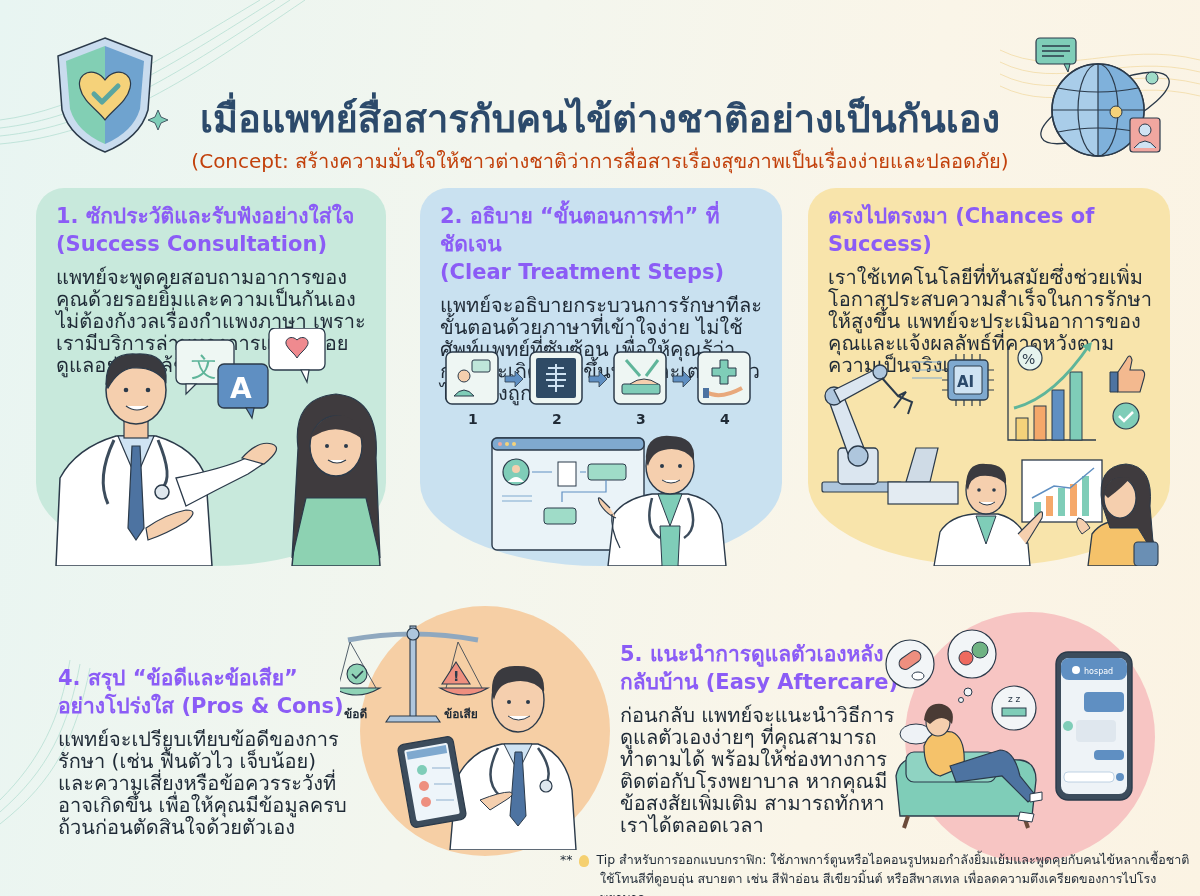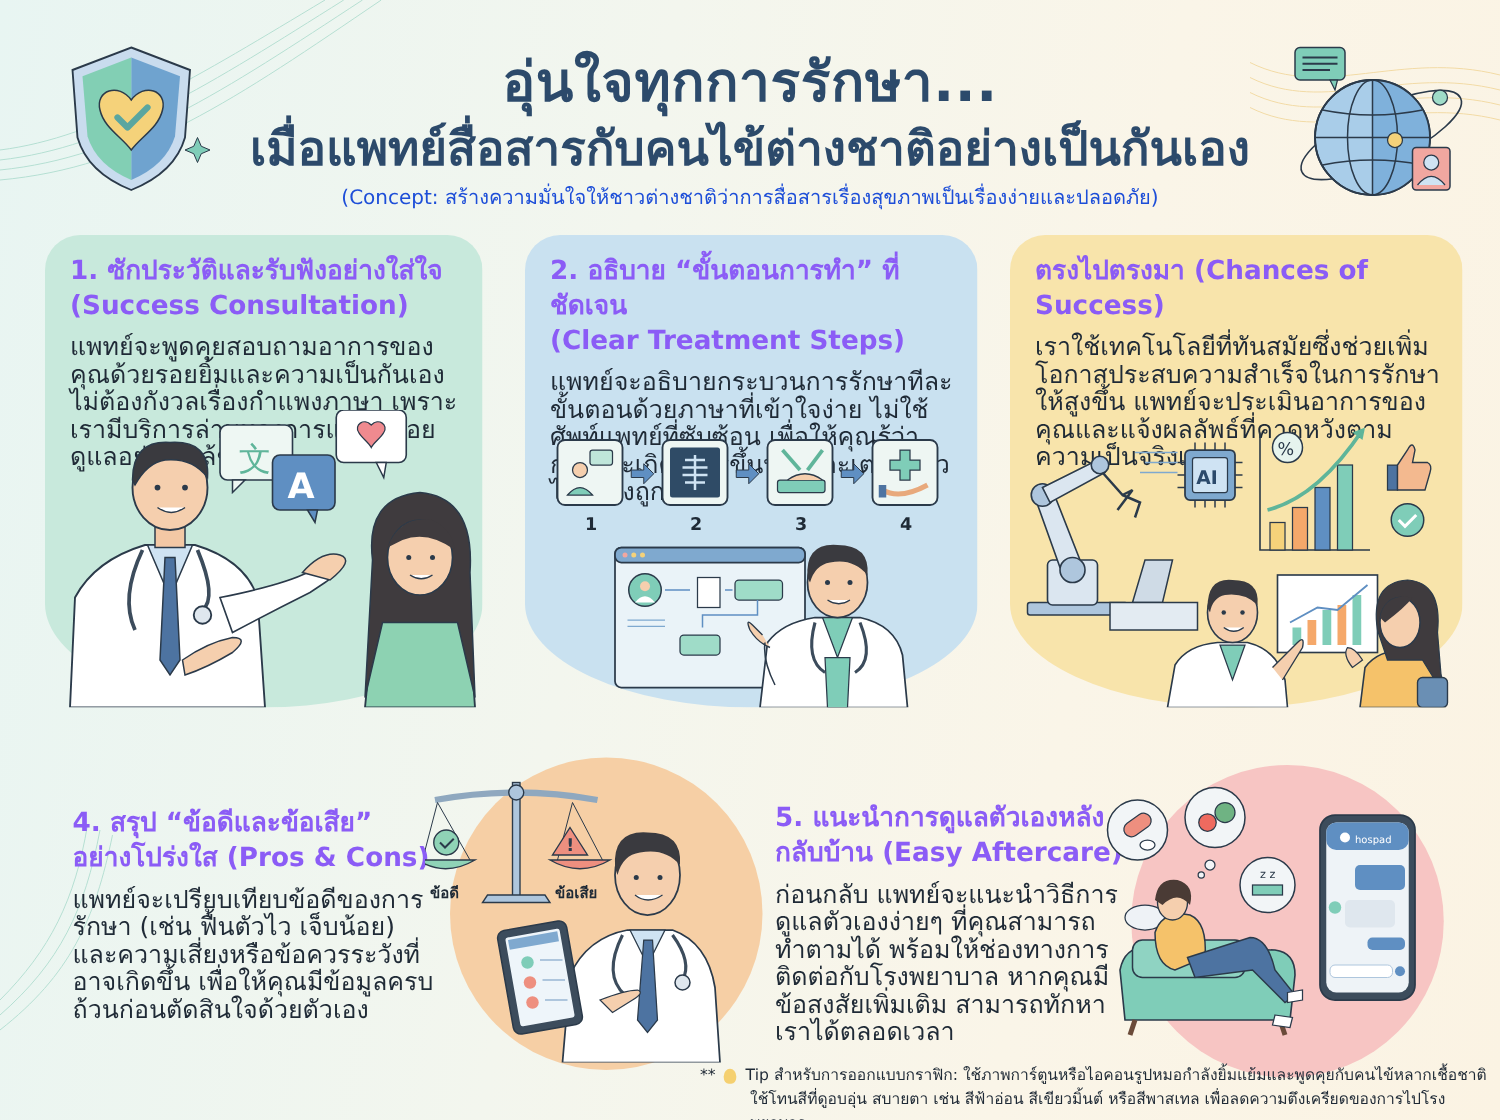--- a/index.html
+++ b/index.html
@@ -9,41 +9,41 @@
     background: linear-gradient(100deg, #e8f5f2 0%, #f3f6ee 40%, #faf5e8 70%, #fbf3e3 100%);
     position: relative;
     color: #1f2a36;
   }
   .bg-lines { position: absolute; inset: 0; pointer-events: none; }
 
   
   .header { position: absolute; left: 0; top: 0; width: 1200px; height: 170px; text-align: center; }
   .title1 { position: absolute; top: 30px; left: 0; width: 100%; font-size: 44px; font-weight: bold; color: #2c4a6b; letter-spacing: 0.5px; }
   .title2 { position: absolute; top: 88px; left: 0; width: 100%; font-size: 38px; font-weight: bold; color: #2c4a6b; }
-  .subtitle { position: absolute; top: 145px; left: 0; width: 100%; font-size: 16px; color: #1d4ed8; }
+  .subtitle { position: absolute; top: 145px; left: 0; width: 100%; font-size: 20px; color: #c2410c; }
 
   .shield { position: absolute; left: 40px; top: 30px; width: 130px; height: 125px; }
   .globe { position: absolute; left: 1030px; top: 30px; width: 150px; height: 130px; }
 
   
   .card { position: absolute; overflow: hidden; }
   .card-title { font-size: 21px; font-weight: bold; line-height: 28px; color: #8b5cf6; }
   .card-body { font-size: 20px; line-height: 22px; color: #1f2a36; margin-top: 8px; }
 
   #card1 { left: 36px; top: 188px; width: 350px; height: 378px; }
   #card1 .blob { position:absolute; left:0; top:0; width:350px; height:378px; background:#c8e9dc; border-radius: 28px 28px 50% 50% / 28px 28px 22% 22%; }
   #card2 { left: 420px; top: 188px; width: 362px; height: 378px; }
   #card2 .blob { position:absolute; left:0; top:0; width:362px; height:378px; background:#c9e1f0; border-radius: 28px 28px 50% 50% / 28px 28px 22% 22%; }
   #card3 { left: 808px; top: 188px; width: 362px; height: 378px; }
   #card3 .blob { position:absolute; left:0; top:0; width:362px; height:378px; background:#f8e4ab; border-radius: 28px 28px 50% 50% / 28px 28px 22% 22%; }
 
   .card-text { position: absolute; left: 20px; top: 14px; right: 14px; }
 
   
-  .sec4-text { position: absolute; left: 58px; top: 644px; width: 300px; }
+  .sec4-text { position: absolute; left: 58px; top: 664px; width: 300px; }
   .sec5-text { position: absolute; left: 620px; top: 640px; width: 280px; }
   .sec4-text .card-title, .sec5-text .card-title { font-size: 21px; }
   .circle4 { position:absolute; left: 360px; top: 606px; width: 250px; height: 250px; border-radius: 50%; background: #f6cfa5; }
   .circle5 { position:absolute; left: 905px; top: 612px; width: 250px; height: 250px; border-radius: 50%; background: #f7c5c3; }
 
   .illus { position: absolute; }
 
   .footer { position: absolute; left: 560px; top: 850px; width: 640px; font-size: 12.5px; line-height: 19px; color: #1f2a36; }
   .footer .line2 { padding-left: 40px; }
   .bulb { display:inline-block; width:10px; height:12px; background:#f5d070; border-radius:50% 50% 40% 40%; vertical-align:middle; margin: 0 3px; }
@@ -76,21 +76,20 @@
   <svg class="shield" viewBox="0 0 130 125">
     <path d="M8 18 l-6 -8 l6 -2 l2 -6 l2 6 l6 2 l-6 2 l-2 6 z" fill="#f5d27a" stroke="#2b3a4a" stroke-width="0.8" transform="translate(30,30)"></path>
     <path d="M65 8 L112 26 L108 80 Q100 108 65 122 Q30 108 22 80 L18 26 Z" fill="#c9dcee" stroke="#2b3a4a" stroke-width="1.5"></path>
     <path d="M65 16 L104 31 L100 79 Q93 102 65 114 Z" fill="#6fa3cf"></path>
     <path d="M65 16 L26 31 L30 79 Q37 102 65 114 Z" fill="#82cfb4"></path>
     <path d="M65 50 C 55 36, 36 42, 40 58 C 43 72, 58 80, 65 90 C 72 80, 87 72, 90 58 C 94 42, 75 36, 65 50 Z" fill="#f5d27a" stroke="#2b3a4a" stroke-width="1.2"></path>
     <path d="M54 64 L62 72 L78 56" fill="none" stroke="#5aa6a0" stroke-width="5" stroke-linecap="round" stroke-linejoin="round"></path>
     <path d="M118 100 l-3 -7 l-7 -3 l7 -3 l3 -7 l3 7 l7 3 l-7 3 z" fill="#7fcdb8" stroke="#2b3a4a" stroke-width="0.8"></path>
   </svg>
 
-  <div class="title1">อุ่นใจทุกการรักษา...</div>
   <div class="title2">เมื่อแพทย์สื่อสารกับคนไข้ต่างชาติอย่างเป็นกันเอง</div>
   <div class="subtitle">(Concept: สร้างความมั่นใจให้ชาวต่างชาติว่าการสื่อสารเรื่องสุขภาพเป็นเรื่องง่ายและปลอดภัย)</div>
 
   <svg class="globe" viewBox="0 0 150 130">
     <ellipse cx="75" cy="78" rx="70" ry="22" fill="none" stroke="#2b3a4a" stroke-width="1.3" transform="rotate(-25 75 78)"></ellipse>
     <circle cx="68" cy="80" r="46" fill="#a9cde9" stroke="#2b3a4a" stroke-width="1.5"></circle>
     <path d="M68 34 A 46 46 0 0 1 68 126 Z" fill="#7fb1db"></path>
     <circle cx="68" cy="80" r="46" fill="none" stroke="#2b3a4a" stroke-width="1.5"></circle>
     <ellipse cx="68" cy="80" rx="20" ry="46" fill="none" stroke="#2b3a4a" stroke-width="1.2"></ellipse>
     <line x1="22" y1="80" x2="114" y2="80" stroke="#2b3a4a" stroke-width="1.2"></line>

